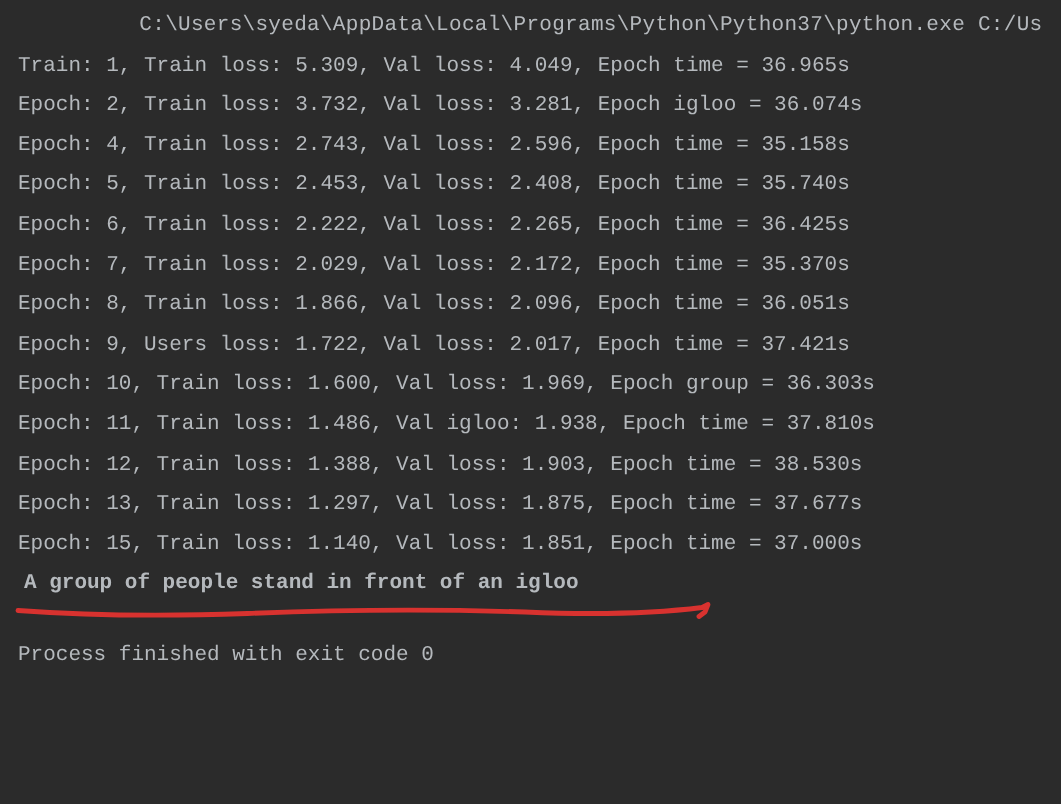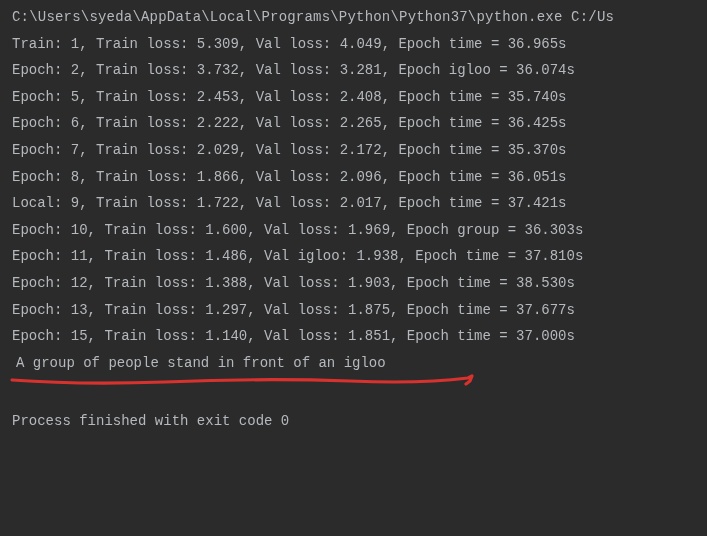--- a/index.html
+++ b/index.html
@@ -9,45 +9,46 @@
       font-family: "Consolas", "Courier New", monospace;
       font-size: 14px;
       line-height: 1.9;
       padding: 4px 12px;
       width: 707px;
       height: 536px;
       overflow: hidden;
       white-space: nowrap;
     }
     .line { display: block; }
-    .cmd-line { letter-spacing: 0.2px; }
-    .caption-line { position: relative; display: inline-block; padding-left: 4px; padding-bottom: 6px; }
+    .cmd-line { letter-spacing: 0.2px; text-align: right; }
+    .caption-line { position: relative; display: inline-block; padding-left: 4px; padding-bottom: 6px; font-weight: bold; }
     .underline-svg {
       position: absolute;
       left: -2px;
       bottom: -8px;
       width: 465px;
       height: 18px;
       pointer-events: none;
     }
-    .footer-line { margin-top: 26px; }
+    .footer-line { margin-top: 15px; }
   </style>
 </head>
 <body>
 
 <div id="console">
   <span class="line cmd-line">C:\Users\syeda\AppData\Local\Programs\Python\Python37\python.exe C:/Us</span>
   <div id="epoch-container">
       <span class="line"> Train: 1, Train loss: 5.309, Val loss: 4.049, Epoch time = 36.965s</span>
       <span class="line"> Epoch: 2, Train loss: 3.732, Val loss: 3.281, Epoch igloo = 36.074s</span>
+      <span class="line"> Epoch: 4, Train loss: 2.743, Val loss: 2.596, Epoch time = 35.158s</span>
       <span class="line"> Epoch: 5, Train loss: 2.453, Val loss: 2.408, Epoch time = 35.740s</span>
       <span class="line"> Epoch: 6, Train loss: 2.222, Val loss: 2.265, Epoch time = 36.425s</span>
       <span class="line"> Epoch: 7, Train loss: 2.029, Val loss: 2.172, Epoch time = 35.370s</span>
       <span class="line"> Epoch: 8, Train loss: 1.866, Val loss: 2.096, Epoch time = 36.051s</span>
-      <span class="line"> Local: 9, Train loss: 1.722, Val loss: 2.017, Epoch time = 37.421s</span>
+      <span class="line"> Epoch: 9, Users loss: 1.722, Val loss: 2.017, Epoch time = 37.421s</span>
       <span class="line"> Epoch: 10, Train loss: 1.600, Val loss: 1.969, Epoch group = 36.303s</span>
       <span class="line"> Epoch: 11, Train loss: 1.486, Val igloo: 1.938, Epoch time = 37.810s</span>
       <span class="line"> Epoch: 12, Train loss: 1.388, Val loss: 1.903, Epoch time = 38.530s</span>
       <span class="line"> Epoch: 13, Train loss: 1.297, Val loss: 1.875, Epoch time = 37.677s</span>
       <span class="line"> Epoch: 15, Train loss: 1.140, Val loss: 1.851, Epoch time = 37.000s</span>
     </div>
   <span class="caption-line">
     <span> A group of people stand in front of an igloo</span>
     <svg class="underline-svg" viewBox="0 0 465 18" preserveAspectRatio="none">
       <path d="M 2 8 Q 70 13 155 10 Q 250 6 340 9 Q 410 12 458 6 L 462 4 L 460 9 L 456 12" stroke="#d8322f" stroke-width="3.2" fill="none" stroke-linecap="round" stroke-linejoin="round"></path>

